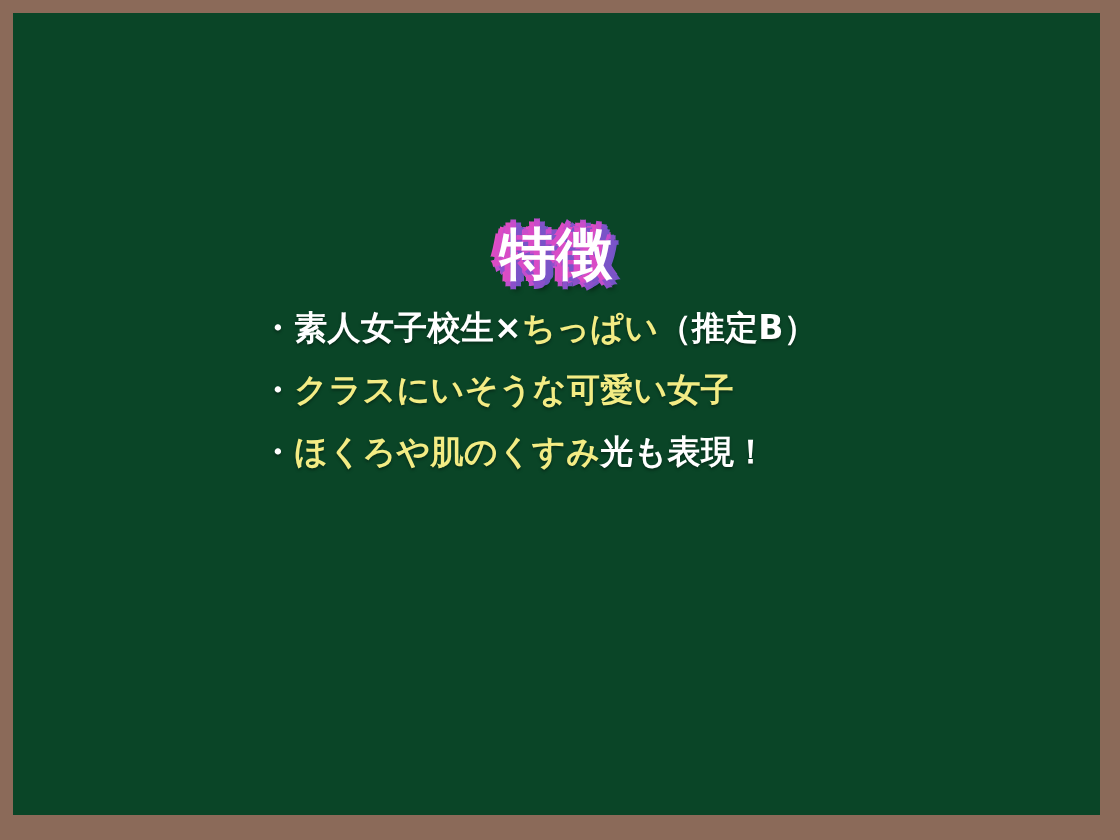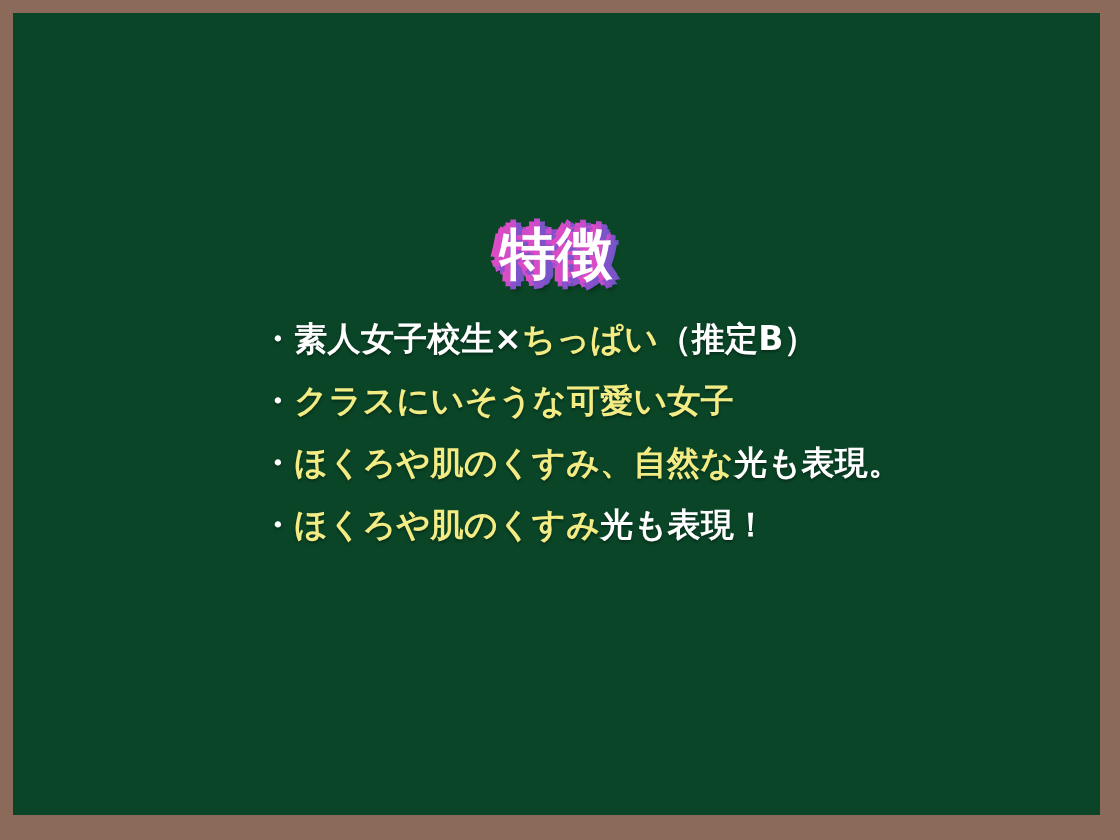--- a/index.html
+++ b/index.html
@@ -86,21 +86,20 @@
     color: #ffffff;
     white-space: nowrap;
   }
 
   
   #feature-list {
     position: absolute;
     left: 248px;
     top: 298px;
     right: 6px;
-    margin-top: 11px;
   }
   .feature-row {
     font-size: 33px;
     font-weight: 700;
     line-height: 1;
     height: 62px;
     white-space: nowrap;
     letter-spacing: 0.3px;
     text-shadow: 0 2px 3px rgba(0,0,0,0.35);
   }
@@ -118,18 +117,17 @@
       <span class="title-stack">
         <span class="title-outline">特徴</span>
         <span class="title-fill">特徴</span>
       </span>
     </div>
 
     <div id="feature-list">
 
     <div class="feature-row"><span class="bullet-mark">・</span><span class="seg-white">素人女子校生×</span><span class="seg-yellow">ちっぱい</span><span class="seg-white">（推定B）</span></div>
         <div class="feature-row"><span class="bullet-mark">・</span><span class="seg-yellow">クラスにいそうな可愛い女子</span></div>
-        <div class="feature-row"><span class="bullet-mark">・</span><span class="seg-yellow">ほくろや肌のくすみ、自然な</span><span class="seg-white">光も表現。</span></div>
         <div class="feature-row"><span class="bullet-mark">・</span><span class="seg-yellow">ほくろや肌のくすみ</span><span class="seg-white">光も表現！</span></div>
       </div>
 
   </div>
 </div>
 
 </body></html>

